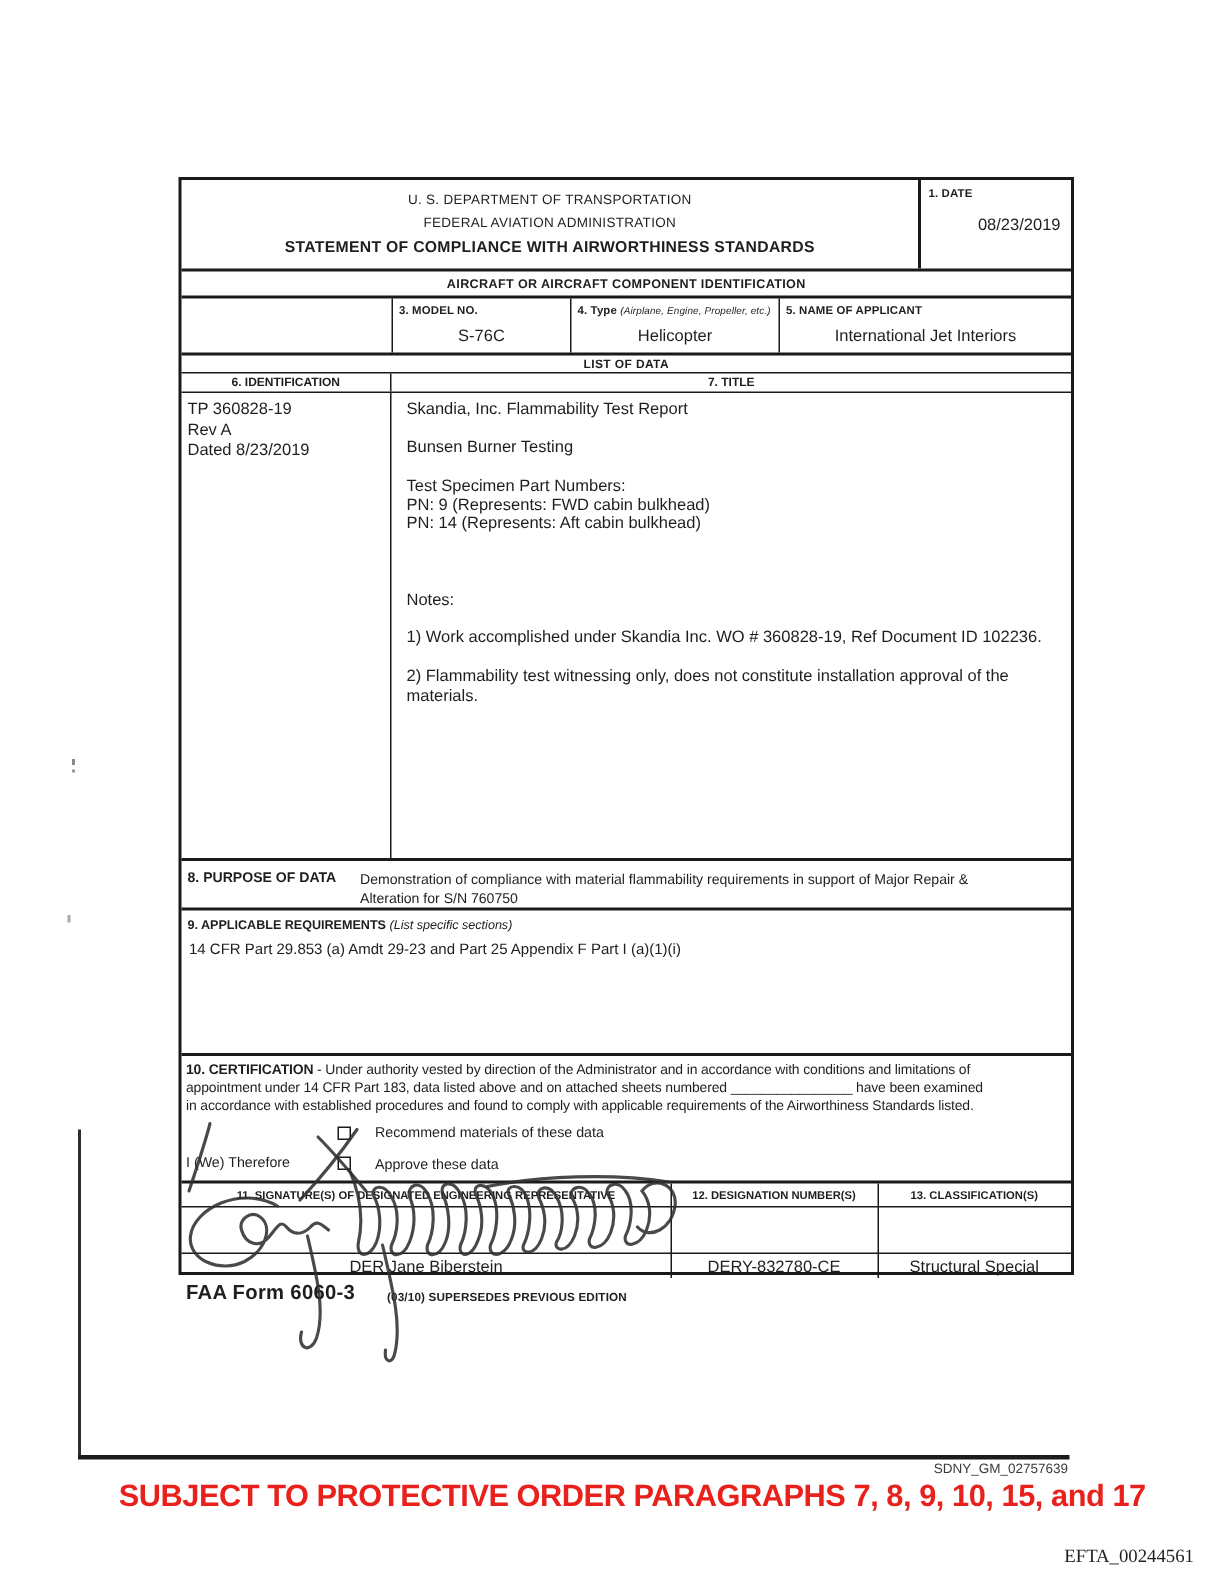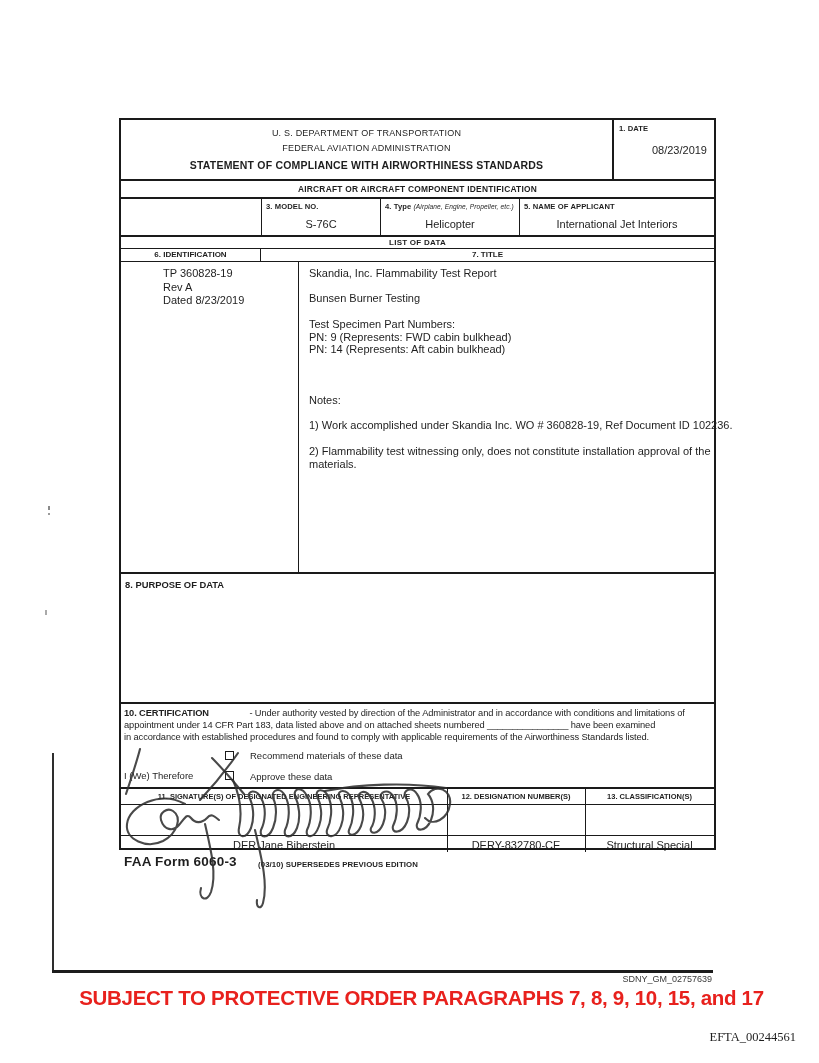--- a/index.html
+++ b/index.html
@@ -34,21 +34,21 @@
   .r-make  { top:77px; height:38px; }
   .cell { position:absolute; top:0; height:100%; }
   .cell .lbl { position:absolute; left:4px; top:3px; white-space:nowrap; }
   .cell .sub { font-weight:normal; font-style:italic; font-size:6.6px; }
   .cell .val { position:absolute; left:0; top:19px; width:100%; text-align:center; }
   .r-band2 { top:115px; height:13px; line-height:12px; font-size:8px; }
   .r-dhdr  { top:128px; height:14px; }
   .r-dhdr .hcell { position:absolute; top:0; height:100%; text-align:center; font-weight:bold; font-size:8px; line-height:12px; }
   .r-data  { top:142px; height:310px; }
   .pane { position:absolute; top:0; height:100%; font-size:11px; }
-  .pre { white-space:pre-line;margin-left:38px; }
+  .pre { white-space:pre-line; }
   .id-pane { left:0; width:139px; padding:5px 3px 0 4px; line-height:13.5px; }
   .title-pane { left:139px; width:454px; padding:5px 0 0 10px; line-height:12.7px; }
 
   .r-purpose { top:452px; height:48px; display:flex; }
   .purpose-lbl { width:119px; padding:5px 0 0 4px; font-weight:bold; font-size:9.4px; }
   .purpose-val { flex:1; padding-top:5px; font-size:9.4px; line-height:13px; }
 
   .r-req { top:485px; height:97px; }
   .req-lbl { position:absolute; left:4px; top:4px; font-weight:bold; font-size:8.4px; }
   .req-sub { font-weight:normal; font-style:italic; font-size:8.4px; }
@@ -151,22 +151,28 @@
 Notes:
 
 1) Work accomplished under Skandia Inc. WO # 360828-19, Ref Document ID 102236.
 
 2) Flammability test witnessing only, does not constitute installation approval of the
 materials.</div>
     </div>
 
     <div class="row r-purpose bt2">
       <div class="purpose-lbl">8. PURPOSE OF DATA</div>
-    </div>
-
+      <div class="purpose-val pre">Demonstration of compliance with material flammability requirements in support of Major Repair &amp;
+Alteration for S/N 760750</div>
+    </div>
+
+    <div class="row r-req bt2">
+      <div class="req-lbl"><span>9. APPLICABLE REQUIREMENTS</span> <span class="req-sub">(List specific sections)</span></div>
+      <div class="req-val">14 CFR Part 29.853 (a) Amdt 29-23 and Part 25 Appendix F Part I (a)(1)(i)</div>
+    </div>
 
     <div class="row r-cert bt2">
       <div class="cert-par"><span class="cert-lbl">10. CERTIFICATION</span><span class="pre"> - Under authority vested by direction of the Administrator and in accordance with conditions and limitations of
 appointment under 14 CFR Part 183, data listed above and on attached sheets numbered ________________ have been examined
 in accordance with established procedures and found to comply with applicable requirements of the Airworthiness Standards listed.</span></div>
       <div class="checkbox" style="left:104px; top:47px;"></div>
       <div class="cb-lbl" style="left:129px; top:46px;">Recommend materials of these data</div>
       <div class="therefore">I (We) Therefore</div>
       <div class="checkbox" style="left:104px; top:67px;"></div>
       <div class="cb-lbl" style="left:129px; top:67px;">Approve these data</div>

